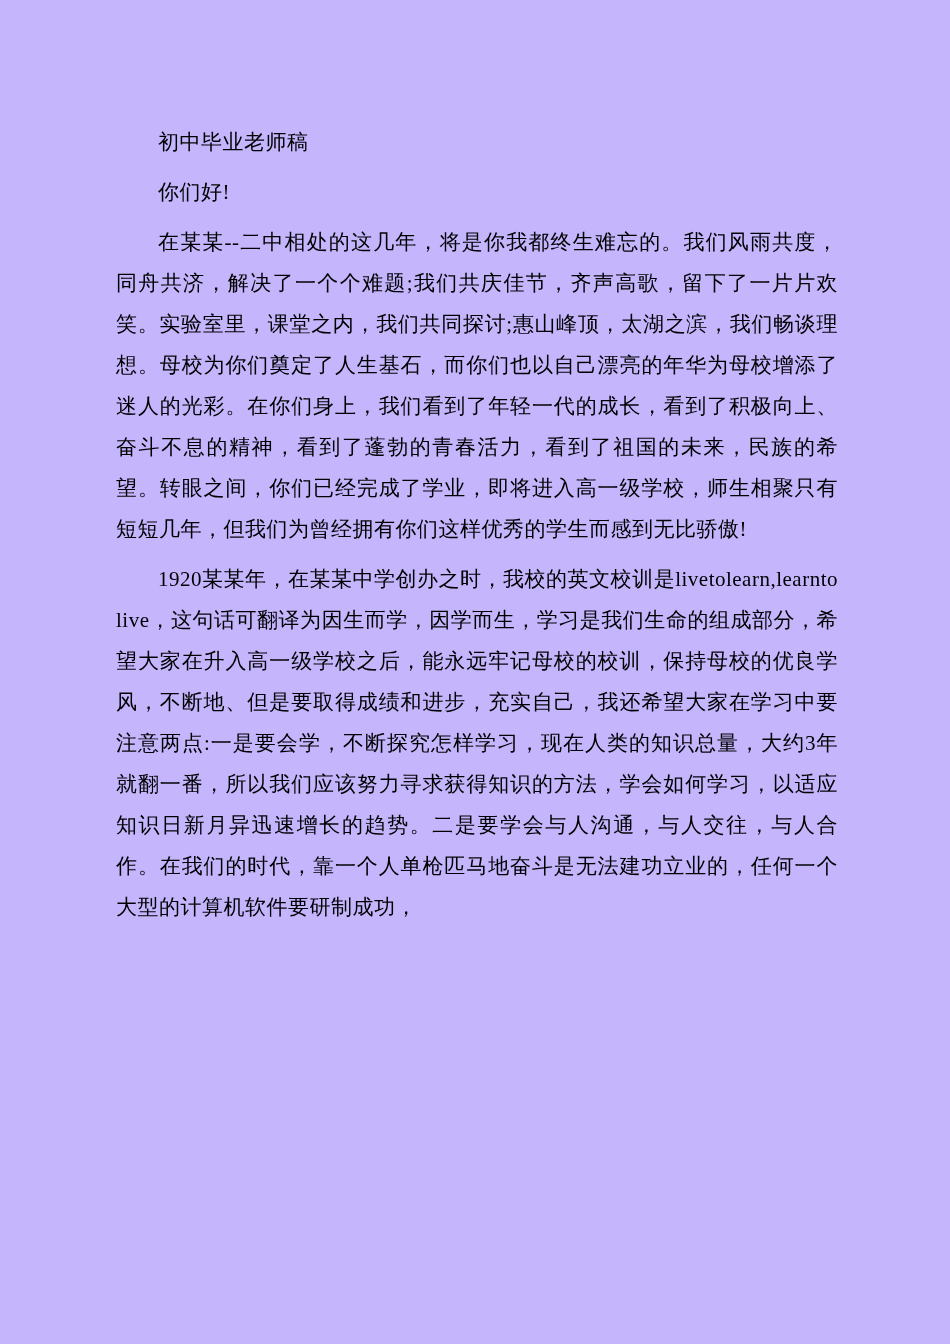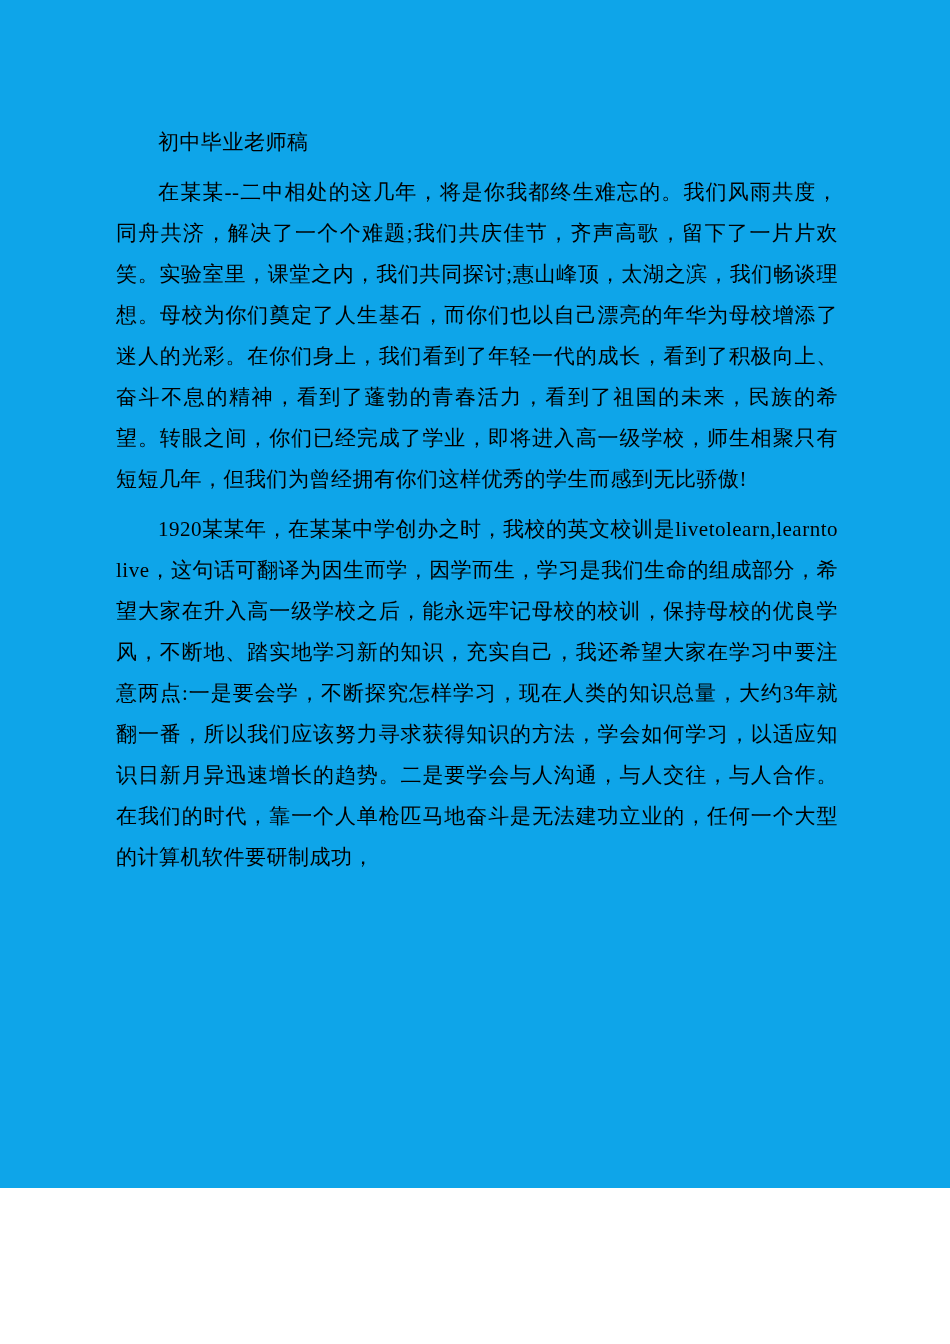--- a/index.html
+++ b/index.html
@@ -9,38 +9,39 @@
   }
   body {
     width: 950px;
     height: 1344px;
     font-family: "Liberation Serif", "DejaVu Serif", serif;
     color: #000000;
   }
   .page {
     box-sizing: border-box;
     width: 950px;
-    height: 1188px;
+    height: 1344px;
     padding: 122px 112px 24px 116px;
-    background: #0ea5e9;
+    background: #c4b5fd;
     overflow: hidden;
   }
   .para {
     margin: 0 0 9px 0;
     font-size: 21px;
     line-height: 41px;
     text-indent: 2em;
     text-align: justify;
     letter-spacing: 0.5px;
     word-break: break-all;
   }
   .para.short {
     text-align: left;
   }
 </style>
 </head>
 <body>
 
 <div class="page">
   <p class="para short">初中毕业老师稿</p>
+  <p class="para short">你们好!</p>
   <p class="para">在某某--二中相处的这几年，将是你我都终生难忘的。我们风雨共度，同舟共济，解决了一个个难题;我们共庆佳节，齐声高歌，留下了一片片欢笑。实验室里，课堂之内，我们共同探讨;惠山峰顶，太湖之滨，我们畅谈理想。母校为你们奠定了人生基石，而你们也以自己漂亮的年华为母校增添了迷人的光彩。在你们身上，我们看到了年轻一代的成长，看到了积极向上、奋斗不息的精神，看到了蓬勃的青春活力，看到了祖国的未来，民族的希望。转眼之间，你们已经完成了学业，即将进入高一级学校，师生相聚只有短短几年，但我们为曾经拥有你们这样优秀的学生而感到无比骄傲!</p>
-  <p class="para">1920某某年，在某某中学创办之时，我校的英文校训是livetolearn,learntolive，这句话可翻译为因生而学，因学而生，学习是我们生命的组成部分，希望大家在升入高一级学校之后，能永远牢记母校的校训，保持母校的优良学风，不断地、踏实地学习新的知识，充实自己，我还希望大家在学习中要注意两点:一是要会学，不断探究怎样学习，现在人类的知识总量，大约3年就翻一番，所以我们应该努力寻求获得知识的方法，学会如何学习，以适应知识日新月异迅速增长的趋势。二是要学会与人沟通，与人交往，与人合作。在我们的时代，靠一个人单枪匹马地奋斗是无法建功立业的，任何一个大型的计算机软件要研制成功，</p>
+  <p class="para">1920某某年，在某某中学创办之时，我校的英文校训是livetolearn,learntolive，这句话可翻译为因生而学，因学而生，学习是我们生命的组成部分，希望大家在升入高一级学校之后，能永远牢记母校的校训，保持母校的优良学风，不断地、但是要取得成绩和进步，充实自己，我还希望大家在学习中要注意两点:一是要会学，不断探究怎样学习，现在人类的知识总量，大约3年就翻一番，所以我们应该努力寻求获得知识的方法，学会如何学习，以适应知识日新月异迅速增长的趋势。二是要学会与人沟通，与人交往，与人合作。在我们的时代，靠一个人单枪匹马地奋斗是无法建功立业的，任何一个大型的计算机软件要研制成功，</p>
 </div>
 
 </body></html>

